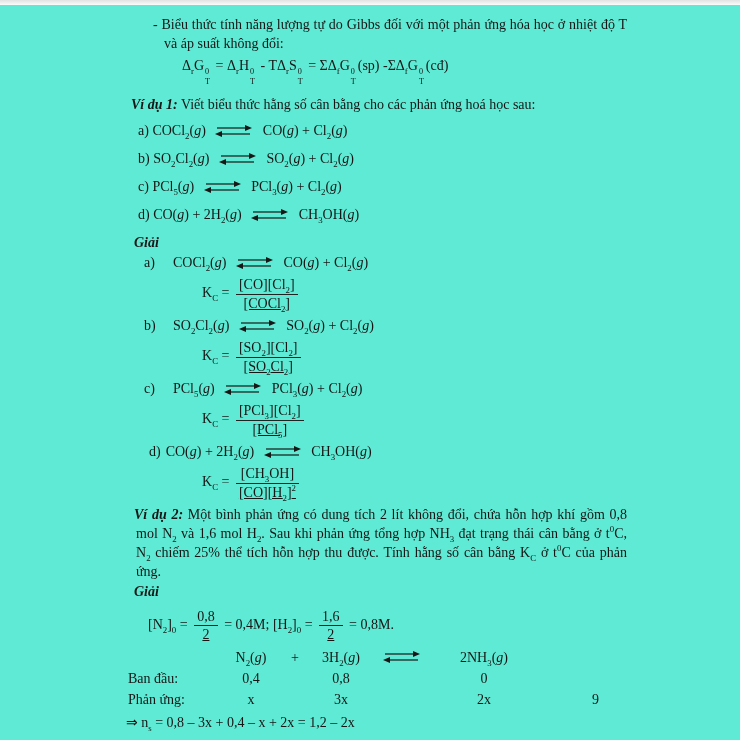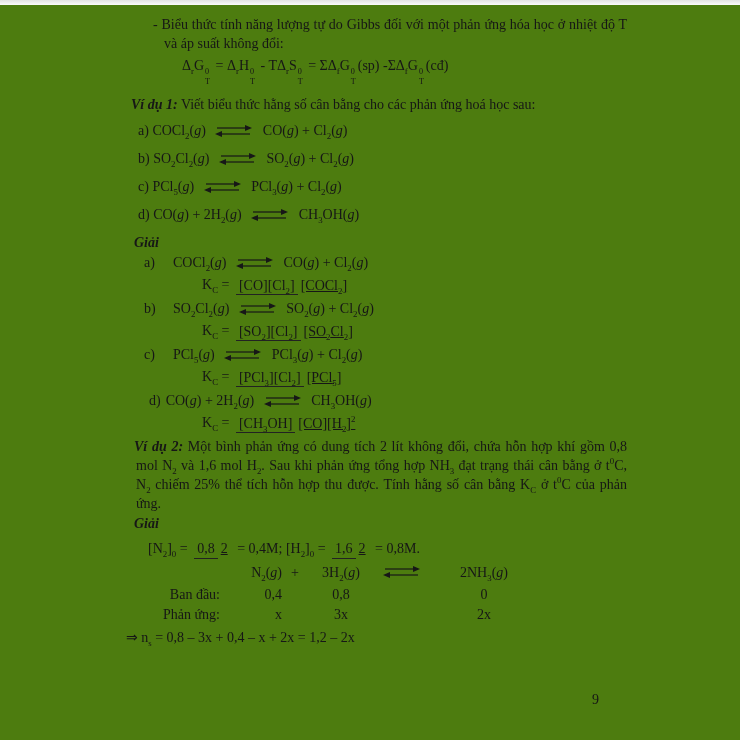--- a/index.html
+++ b/index.html
@@ -1,52 +1,52 @@
 <!DOCTYPE html>
 <html><head>
 <meta charset="utf-8">
 <style>
   html,body{margin:0;padding:0;background:#fff;}
-  .page{width:740px;height:740px;background:#4d7c0f;overflow:hidden;position:relative;
+  .page{width:740px;height:740px;background:#5eead4;overflow:hidden;position:relative;
         font-family:"Liberation Serif", serif;font-size:14px;color:#161616;line-height:1.35;}
   .topband{position:absolute;top:0;left:0;right:0;height:5px;
            background:linear-gradient(#e2e2e2,#fbfbfb);}
   .content{padding:16px 113px 0 134px;width:493px;box-sizing:content-box;}
 
   .intro{margin:0 0 0 19px;padding-left:11px;text-indent:-11px;text-align:justify;}
   .eq-gibbs{margin:3px 0 1px 48px;white-space:nowrap;}
   .vd1{margin:9px 0 0 -3px;}
   .rx{margin:7px 0 7px 4px;white-space:nowrap;}
   .giai{text-align:left;font-weight:bold;font-style:italic;margin:1px 0 2px 0;}
   .sol{margin:0;}
   .solline{margin-left:10px;white-space:nowrap;}
   .sollabel{display:inline-block;width:29px;}
   .solline.dline{margin-left:15px;}
   .solline.dline .sollabel{width:auto;margin-right:5px;}
   .kcline{margin:1px 0 5px 68px;white-space:nowrap;}
   .vd2{margin:5px 0 1px 0;padding-left:2px;text-indent:-2px;text-align:justify;}
   .concline{margin:6px 0 4px 14px;white-space:nowrap;}
   .ice{border-collapse:collapse;margin:2px 0 1px -6px;}
   .ice td{padding:0 0 2px 0;text-align:center;vertical-align:middle;}
-  .ice td.lbl{text-align:right;width:92px;}
-  .ice td.c1{width:62px;text-align:right;}
+  .ice td.lbl{text-align:left;width:92px;}
+  .ice td.c1{width:62px;}
   .ice td.c2{width:26px;}
   .ice td.c3{width:66px;}
   .ice td.c4{width:56px;}
   .ice td.c5{width:108px;}
   .finline{margin:2px 0 4px -8px;white-space:nowrap;}
   .pagenum{position:absolute;left:592px;top:691px;font-size:14px;}
 
   sub,sup{font-size:0.63em;line-height:0;}
   i{font-style:italic;}
   b.it{font-style:italic;}
   .stk{display:inline-flex;flex-direction:column;font-size:0.58em;line-height:1.25;
        vertical-align:-0.5em;margin:0 2px 0 1px;text-align:left;}
   .stk span{display:block;}
-  .frac{display:inline-flex;flex-direction:row;text-align:center;
+  .frac{display:inline-flex;flex-direction:column;text-align:center;
         vertical-align:middle;margin:0 3px;line-height:1.25;}
   .frac .num{border-bottom:1px solid #222;padding:0 3px;}
   .frac .den{padding:0 3px;text-decoration:underline;}
   .eqarrow{display:inline-block;vertical-align:-2px;margin:0 5px;}
 </style>
 </head>
 <body>
 
 <div class="page">
   <div class="topband"></div>

